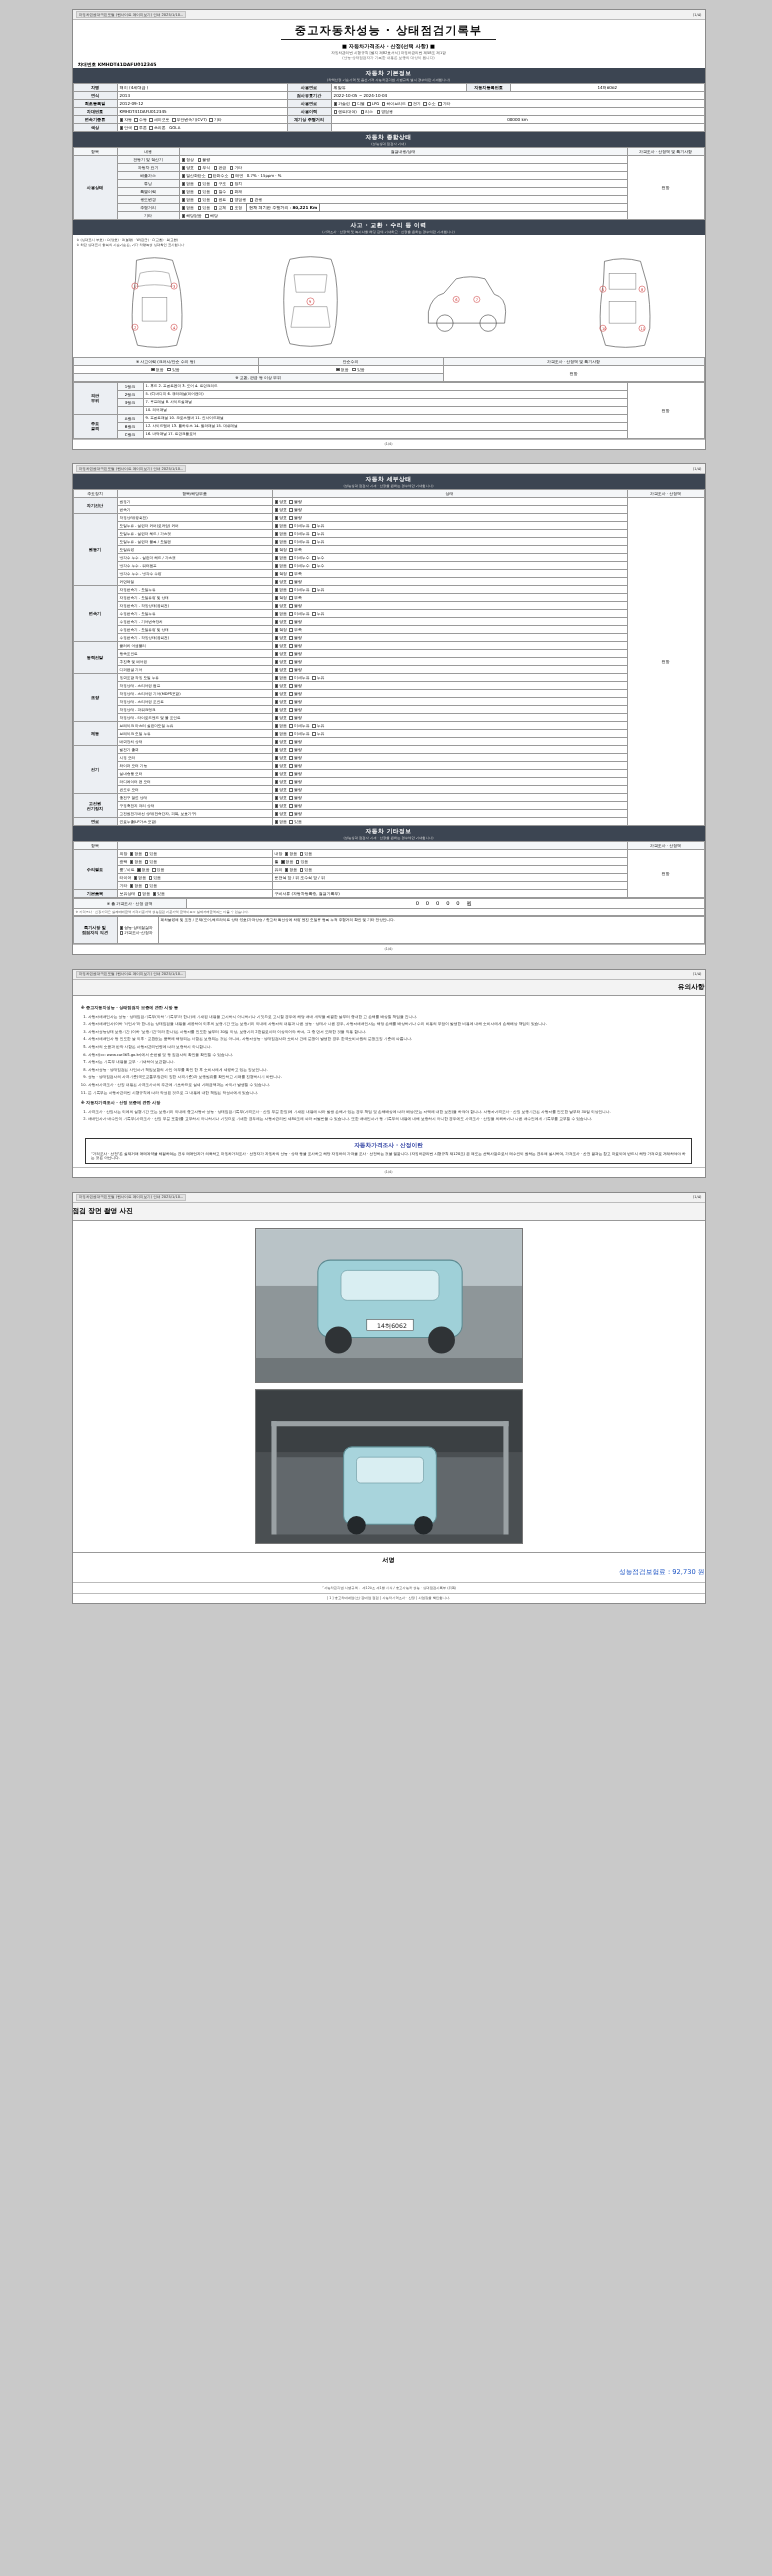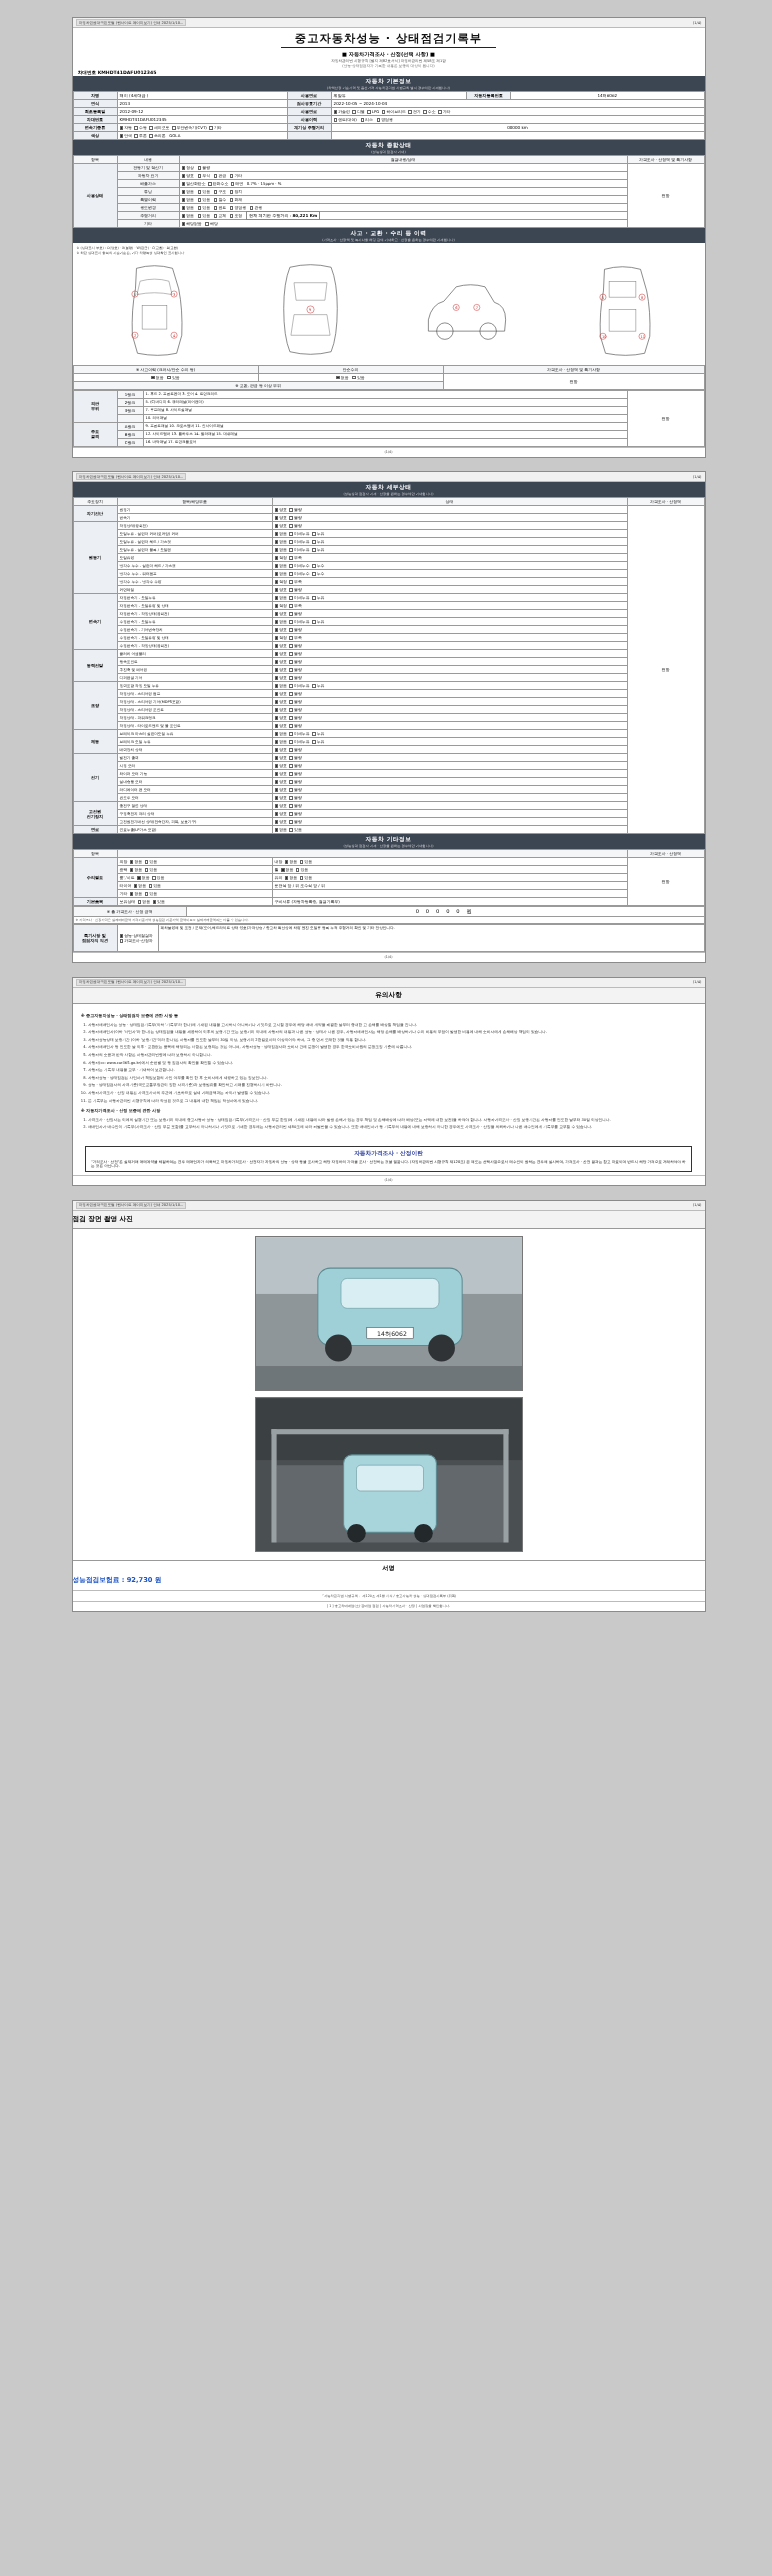--- a/index.html
+++ b/index.html
@@ -1,18 +1,18 @@
 <!DOCTYPE html>
 <html style="font-size:8.2px"><head>
 <meta charset="utf-8">
 <style>
   * { box-sizing: border-box; }
   html, body { margin:0; padding:0; background:#c9c9c9; font-family:"DejaVu Sans", sans-serif; }
   body { width:773px; }
-  .page { width:630px; margin:8px auto; padding:9.3px 0 20.6px; }
+  .page { width:630px; margin:0 auto; padding:9.3px 0 20.6px; }
   .sheet {
     width:634px; margin:0 auto 13.4px; background:#fff; border:0.5px solid #8b8b8b;
     padding:0; position:relative;
   }
   .topbar {
     background:#f1f1f1; border-bottom:0.5px solid #bbb; font-size:3.6px; color:#333;
     padding:1px 3.1px; display:flex; justify-content:space-between; align-items:center;
   }
   .topbar .tl { background:#e2e2e2; border:0.5px solid #c3c3c3; padding:0.5px 2.1px; }
   .title-block { text-align:center; padding:3.1px 0 1px; }
@@ -39,32 +39,32 @@
   .val { font-size:4.1px; }
   .center { text-align:center; }
   .small { font-size:3.6px; }
   .tiny { font-size:3.2px; color:#555; }
   .hlbox { border:0.5px solid #888; background:#fff; font-size:4.1px; padding:1px 2.1px; }
   .diagram { position:relative; background:#fff; padding:2.1px 4.1px 4.1px; }
   .diagram-legend { font-size:3.3px; color:#333; line-height:1.5; }
   .cars { display:flex; justify-content:space-around; align-items:flex-start; margin-top:2.1px; }
   .carbox { width:93px; height:103px; position:relative; }
   svg { display:block; }
-  .uyu-title { text-align:center; font-size:6.7px; font-weight:bold; padding:3.6px 0 3.1px; border-bottom:0.5px solid #999; background:#f3f3f3;}
+  .uyu-title { text-align:right; font-size:6.7px; font-weight:bold; padding:3.6px 0 3.1px; border-bottom:0.5px solid #999; background:#f3f3f3;}
   .uyu-body { padding:4.1px 8.2px 7.2px; font-size:3.7px; line-height:1.65; color:#222; }
   .uyu-body h4 { font-size:4.1px; margin:4.1px 0 2.1px; }
   .uyu-body ol { margin:1px 0 3.1px 7.2px; padding:0; }
   .uyu-body li { margin-bottom:1.5px; }
   .callout { border:0.8px solid #333; margin:5.2px 12.4px 3.1px; padding:3.1px 5.2px; }
   .callout .ct { text-align:center; font-size:5.7px; font-weight:bold; color:#2a3ca0; margin-bottom:2.1px;}
   .photos-title { text-align:left; font-size:6.7px; font-weight:bold; padding:4.1px 0; border-bottom:0.5px solid #999; background:#f3f3f3;}
   .photo-wrap { padding:7.2px 0; display:flex; flex-direction:column; align-items:center; gap:6.2px; }
   .photo { width:268px; height:155px; border:0.5px solid #777; position:relative; overflow:hidden; }
   .sign-title { text-align:center; font-size:6.2px; font-weight:bold; padding:3.6px 0 2.1px; border-top:0.5px solid #999;}
-  .fee { text-align:left; font-size:6.7px; font-weight:bold; color:#1b53c4; padding:1px 0 5.2px;}
+  .fee { text-align:right; font-size:6.7px; font-weight:normal; color:#1b53c4; padding:1px 0 5.2px;}
   .footer-note { text-align:center; font-size:3.3px; color:#444; padding:2.1px 0 3.1px; border-top:0.5px solid #bbb;}
 </style>
 </head>
 <body>
 
 <div class="page">
 
   <div class="sheet">
     <div class="topbar">
       <span class="tl">자동차민원대국민포털 (웹사이트 페이지보기) 인쇄 2025/1/10...</span>

